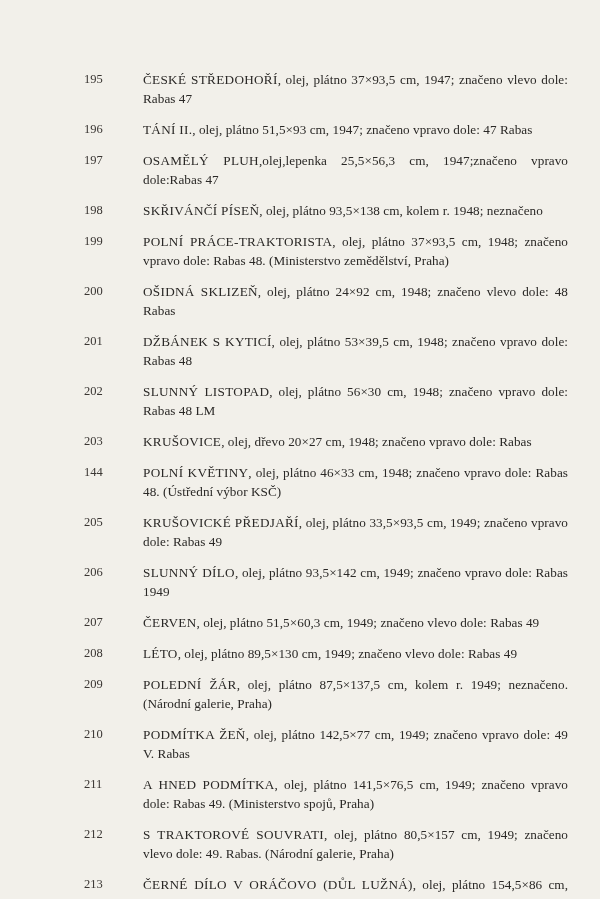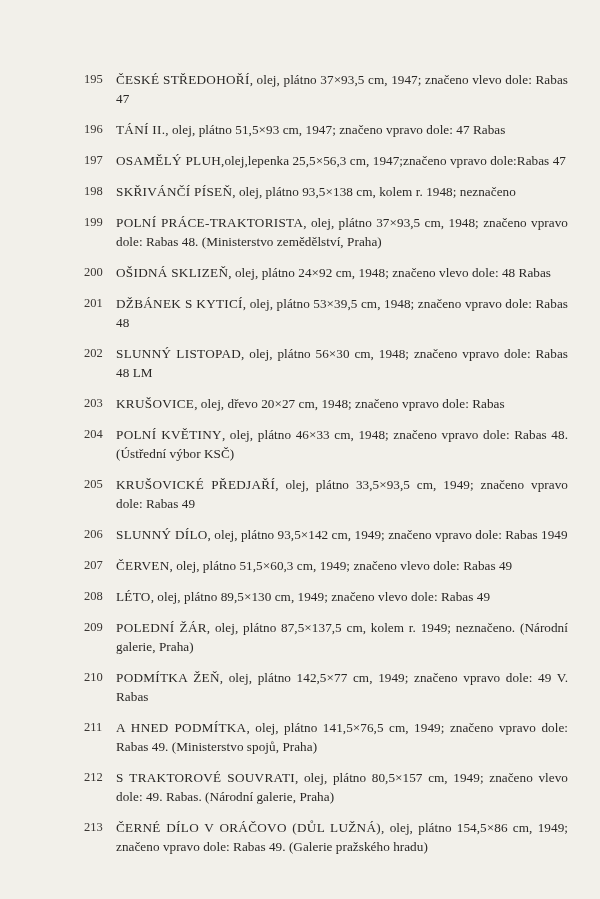--- a/index.html
+++ b/index.html
@@ -16,20 +16,21 @@
     left: 84px;
     top: 70px;
     width: 484px;
   }
   .entry {
     display: flex;
     align-items: flex-start;
     font-size: 13.2px;
     line-height: 19px;
     margin-bottom: 12px;
+    gap: 27px;
   }
   .num {
     width: 32px;
     flex: 0 0 32px;
     font-size: 12.5px;
     color: #3a3633;
   }
   .text {
     flex: 1;
     text-align: justify;
@@ -71,21 +72,21 @@
     </div>
   <div class="entry">
       <span class="num">202</span>
       <span class="text"><span class="title">SLUNNÝ LISTOPAD</span><span>, olej, plátno 56×30 cm, 1948; značeno vpravo dole: Rabas 48 LM</span></span>
     </div>
   <div class="entry">
       <span class="num">203</span>
       <span class="text"><span class="title">KRUŠOVICE</span><span>, olej, dřevo 20×27 cm, 1948; značeno vpravo dole: Rabas</span></span>
     </div>
   <div class="entry">
-      <span class="num">204</span>
+      <span class="num">144</span>
       <span class="text"><span class="title">POLNÍ KVĚTINY</span><span>, olej, plátno 46×33 cm, 1948; značeno vpravo dole: Rabas 48. (Ústřední výbor KSČ)</span></span>
     </div>
   <div class="entry">
       <span class="num">205</span>
       <span class="text"><span class="title">KRUŠOVICKÉ PŘEDJAŘÍ</span><span>, olej, plátno 33,5×93,5 cm, 1949; značeno vpravo dole: Rabas 49</span></span>
     </div>
   <div class="entry">
       <span class="num">206</span>
       <span class="text"><span class="title">SLUNNÝ DÍLO</span><span>, olej, plátno 93,5×142 cm, 1949; značeno vpravo dole: Rabas 1949</span></span>
     </div>

